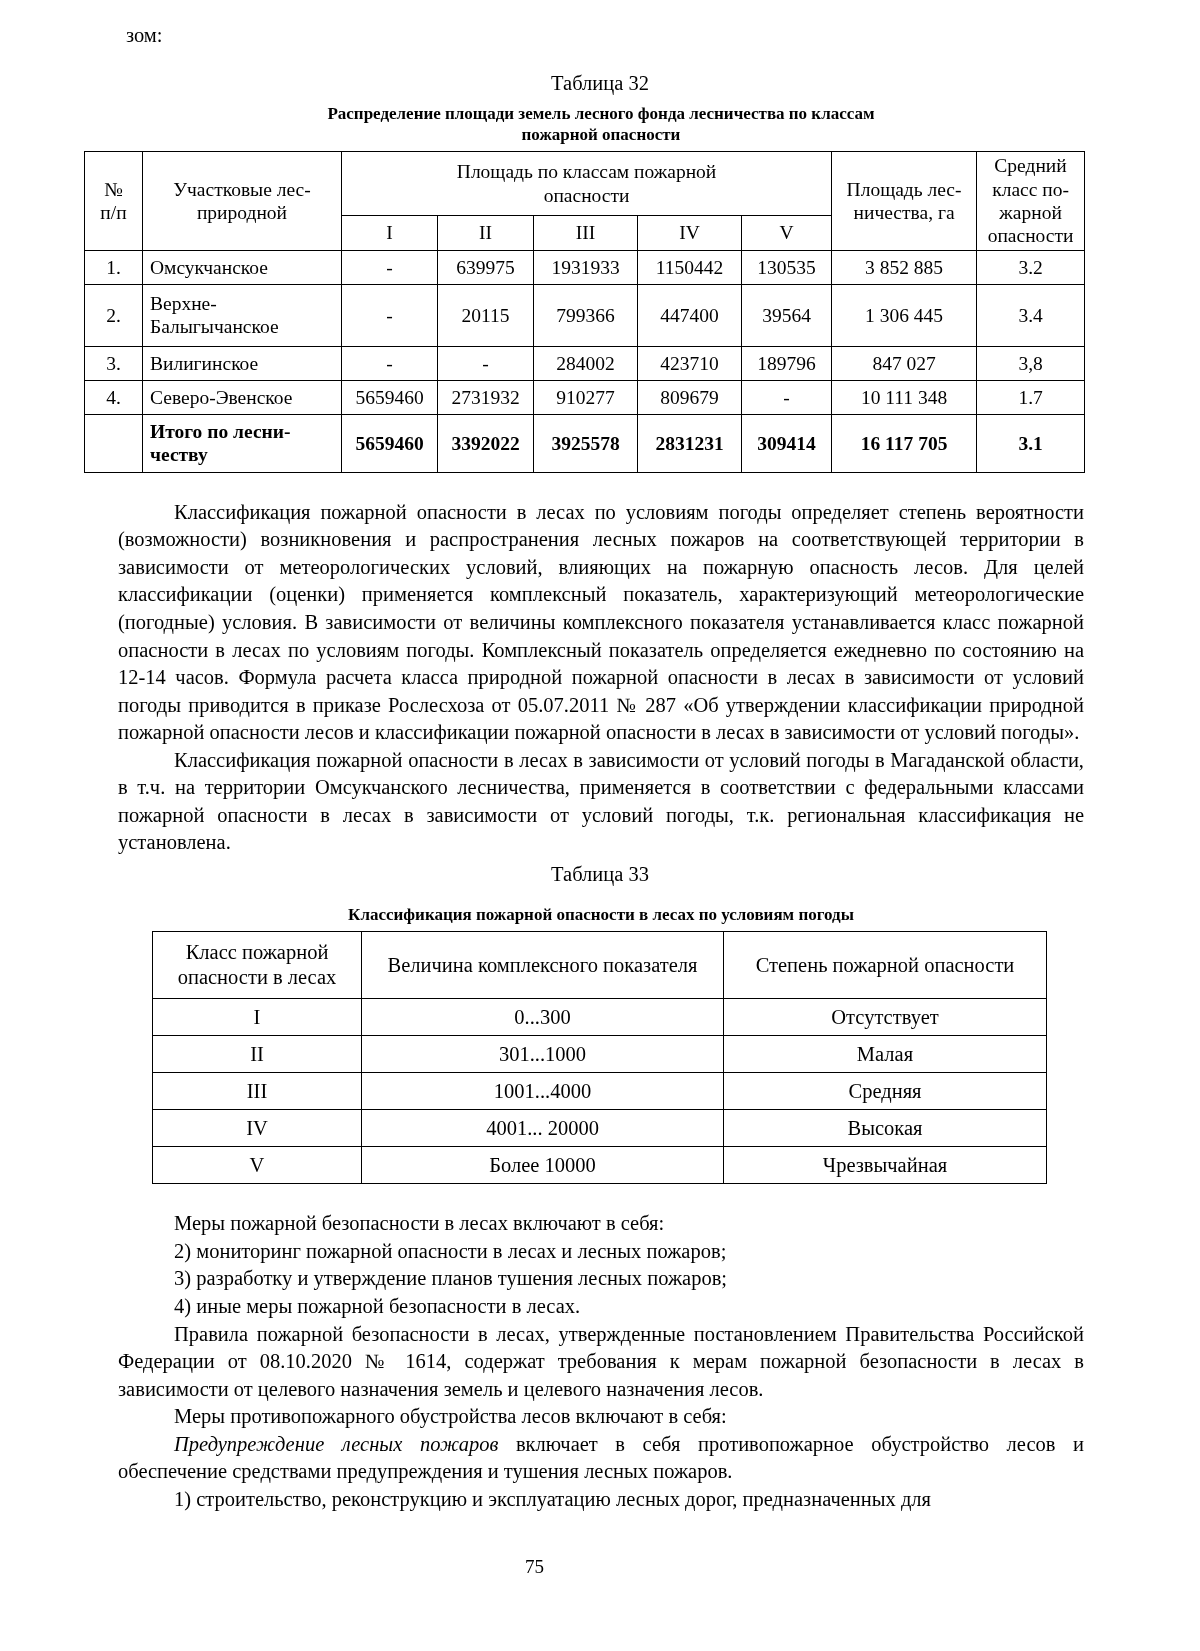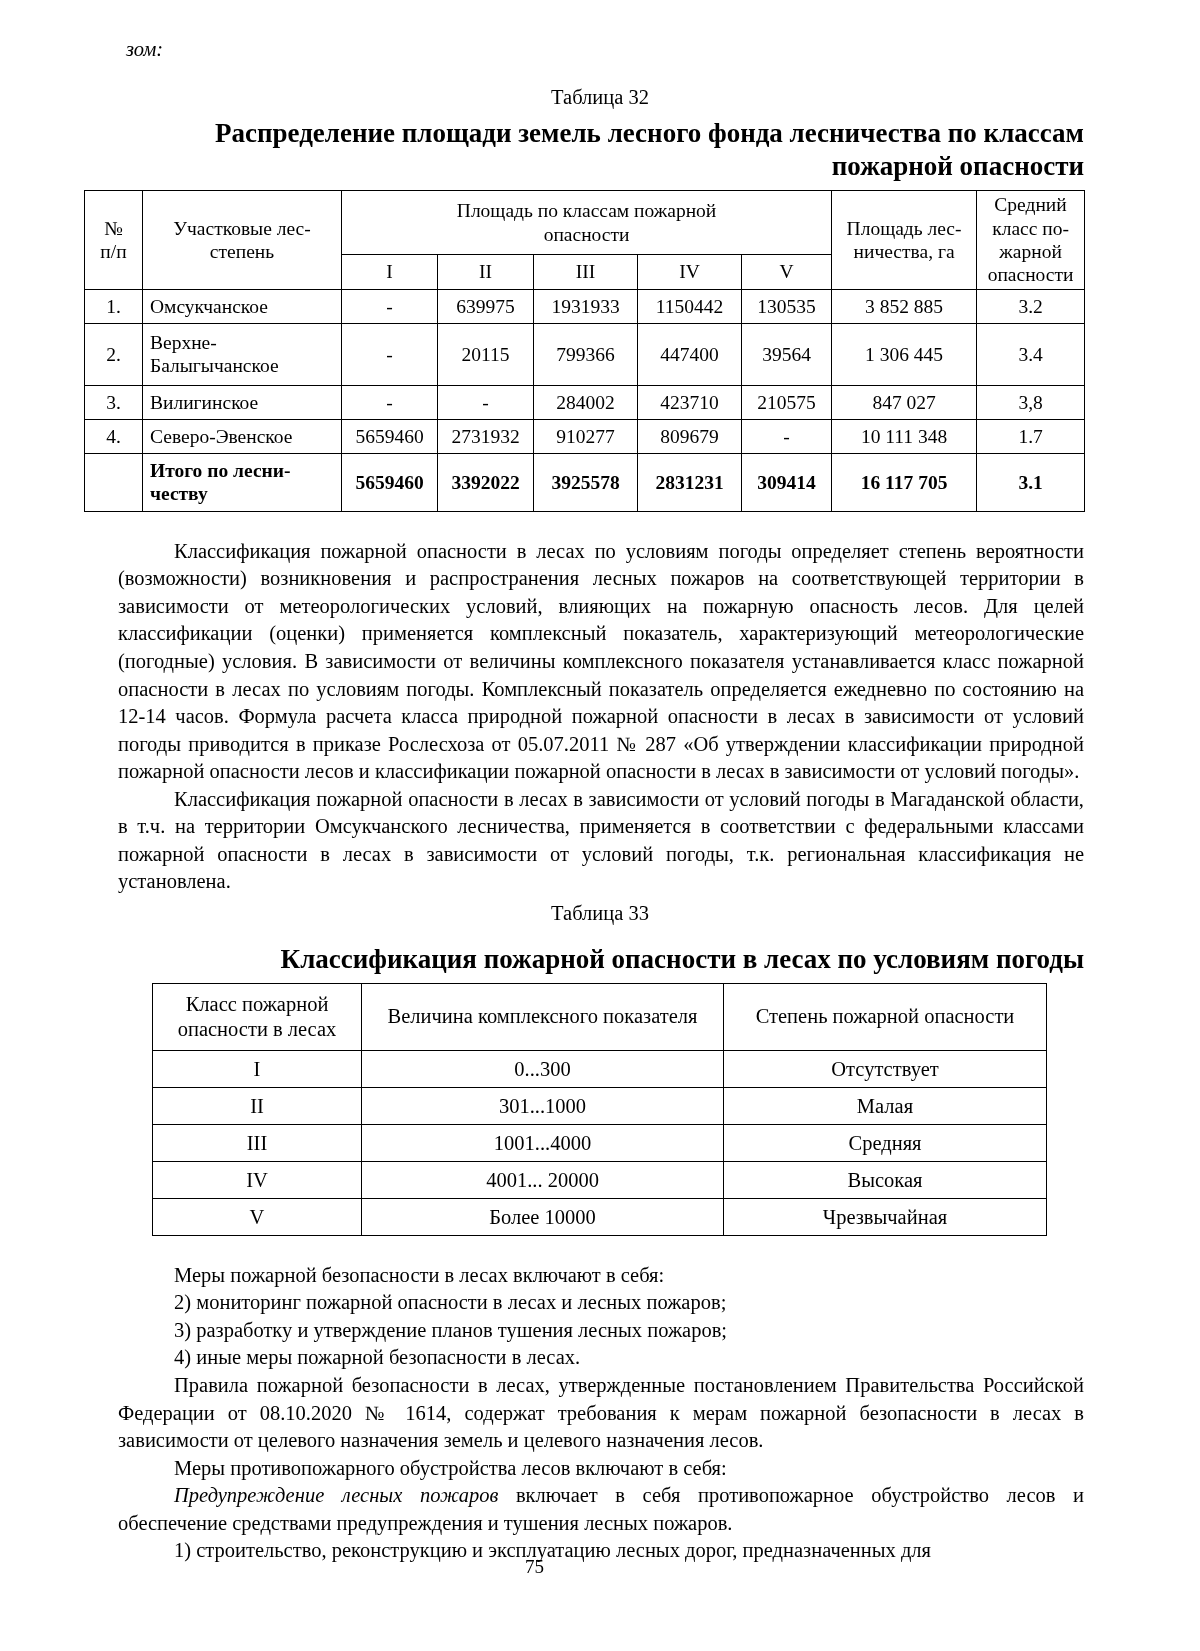--- a/index.html
+++ b/index.html
@@ -28,35 +28,34 @@
     left: 118px;
     top: 0;
     width: 966px;
   }
 
   
   .runhead {
     font-size: 20.5px;
     line-height: 1.35;
     margin: 0;
-    padding-top: 36px;
+    padding-top: 22px;
     padding-left: 8px;
-    font-style: italic;
   }
   .tbl-num {
     font-size: 20.5px;
     text-align: center;
     margin: 0;
     padding-top: 22px;
     padding-right: 2px;
   }
   .tbl-title {
-    font-size: 27px;
+    font-size: 17px;
     font-weight: bold;
-    text-align: right;
+    text-align: center;
     line-height: 1.25;
     margin: 8px 0 6px 0;
   }
   p.body {
     font-size: 20.5px;
     line-height: 1.345;
     text-align: justify;
     text-justify: inter-word;
     margin: 0;
     text-indent: 56px;
@@ -151,21 +150,21 @@
           <col style="width:108px">
         </colgroup>
         <thead>
           <tr>
             <td rowspan="2">
               <span>№</span><br>
               <span>п/п</span>
             </td>
             <td rowspan="2">
               <span>Участковые лес-</span><br>
-              <span>степень</span>
+              <span>природной</span>
             </td>
             <td colspan="5" class="h-main">
               <span>Площадь по классам пожарной</span><br>
               <span>опасности</span>
             </td>
             <td rowspan="2">
               <span>Площадь лес-</span><br>
               <span>ничества,  га</span>
             </td>
             <td rowspan="2">
@@ -209,21 +208,21 @@
             <td>1 306 445</td>
             <td>3.4</td>
           </tr>
           <tr>
             <td>3.</td>
             <td class="lname">Вилигинское</td>
             <td>-</td>
             <td>-</td>
             <td>284002</td>
             <td>423710</td>
-            <td>210575</td>
+            <td>189796</td>
             <td>847 027</td>
             <td>3,8</td>
           </tr>
           <tr>
             <td>4.</td>
             <td class="lname">Северо-Эвенское</td>
             <td>5659460</td>
             <td>2731932</td>
             <td>910277</td>
             <td>809679</td>

